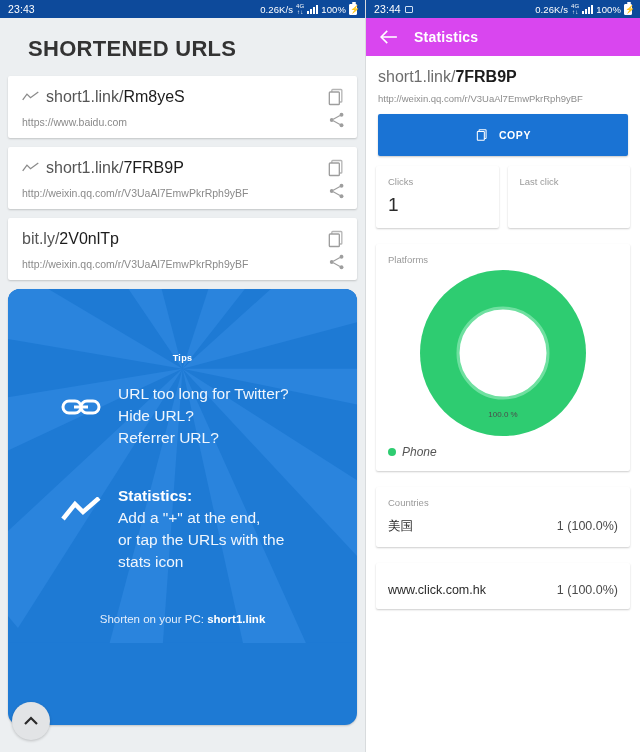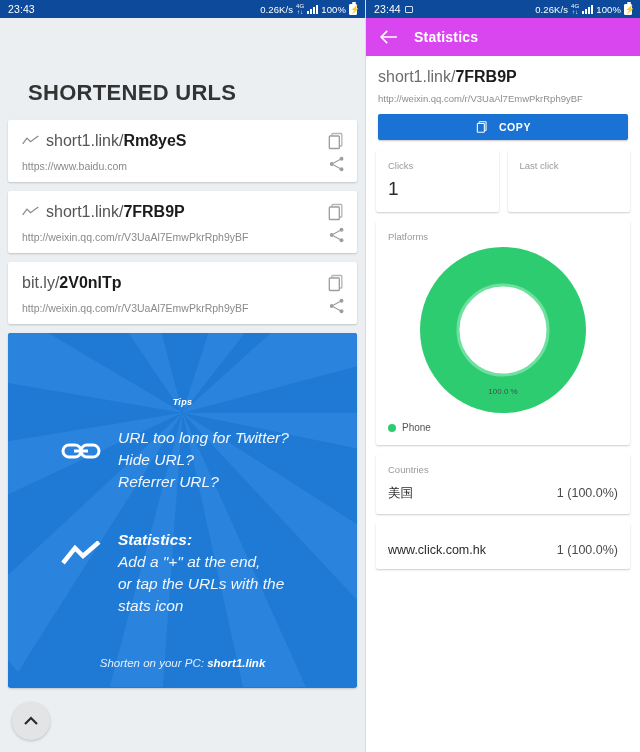--- a/index.html
+++ b/index.html
@@ -43,45 +43,44 @@
   }
 
   
   .left {
     width: 366px; height: 752px; background: #eceff1;
     display: flex; flex-direction: column; position: relative;
     border-right: 1px solid #d8dbdd;
   }
   .left-title {
     font-size: 22px; font-weight: bold; color: #333333;
-    padding: 18px 0 14px 28px; letter-spacing: .3px; margin-top: 44px;
+    padding: 18px 0 14px 28px; letter-spacing: .3px;
   }
   .cards { padding: 0 8px; display: flex; flex-direction: column; gap: 9px; }
 
   .url-card {
     background: #ffffff; border-radius: 2px; padding: 12px 14px 10px 14px;
     box-shadow: 0 1px 2px rgba(0,0,0,.18); position: relative;
   }
   .url-line { display: flex; align-items: center; gap: 7px; padding-right: 32px; }
   .trend-icon { width: 17px; height: 12px; flex: none; }
   .short-url { font-size: 16px; color: #555555; white-space: nowrap; }
-  .short-url b { color: #1c1c1c; font-weight: bold; margin-top: 48px; }
+  .short-url b { color: #1c1c1c; font-weight: normal; margin-top: 48px; }
   .long-url {
     font-size: 10.5px; color: #8a8a8a; margin-top: 10px; padding-right: 32px;
     white-space: nowrap; overflow: hidden;
   }
   .copy-btn { position: absolute; right: 11px; top: 11px; width: 20px; height: 20px; }
   .share-btn { position: absolute; right: 11px; bottom: 9px; width: 18px; height: 18px; }
 
   
   .tips {
-    margin: 9px 8px 0 8px; border-radius: 3px; overflow: hidden;
-    position: relative; background: #1e7ad4; height: 355px;
+    margin: 9px 8px 0 8px; border-radius: 12px; overflow: hidden;
+    position: relative; background: #1e7ad4; height: 436px;
     box-shadow: 0 1px 2px rgba(0,0,0,.18);
-    font-style: italic;
   }
   .sunburst { position: absolute; inset: 0; }
   .tips-inner { position: relative; z-index: 2; color: #ffffff; height: 100%; }
   .tips-label {
     text-align: center; font-size: 9px; font-weight: bold;
     padding-top: 64px; letter-spacing: .3px;
   }
   .tip-row { display: flex; align-items: flex-start; gap: 16px; padding-left: 52px; }
   .tip-row.r1 { margin-top: 20px; }
   .tip-row.r2 { margin-top: 36px; }
@@ -106,40 +105,40 @@
     align-items: center; gap: 16px; padding: 0 14px;
   }
   .appbar .title { font-size: 14px; font-weight: bold; letter-spacing: .2px; }
 
   .r-head { padding: 12px 12px 0 12px; }
   .r-short { font-size: 16px; color: #6d6d6d; white-space: nowrap; }
   .r-short b { color: #1c1c1c; font-weight: bold; }
   .r-long { font-size: 9.5px; color: #8d8d8d; margin-top: 7px; white-space: nowrap; }
   .actions { display: flex; gap: 7px; margin-top: 10px; }
   .act-btn {
-    flex: 1; height: 26px; background: #1a73d4; color: #ffffff; border-radius: 2px;
+    flex: 1; height: 42px; background: #1a73d4; color: #ffffff; border-radius: 2px;
     display: flex; align-items: center; justify-content: center; gap: 10px;
     font-size: 10.5px; font-weight: bold; letter-spacing: .6px;
     box-shadow: 0 1px 2px rgba(0,0,0,.22);
   }
 
-  .r-body { padding: 10px 10px 0 10px; display: flex; flex-direction: column; gap: 9px; }
+  .r-body { padding: 10px 10px 0 10px; display: flex; flex-direction: column; gap: 16px; }
   .mcard {
     background: #ffffff; border-radius: 2px; box-shadow: 0 1px 2px rgba(0,0,0,.2);
     padding: 10px 12px 12px 12px;
   }
   .mcard-label { font-size: 9.5px; color: #9a9a9a; }
   .stat-row { display: flex; gap: 9px; }
   .stat-row .mcard { flex: 1; min-height: 58px; }
   .stat-val { font-size: 19px; color: #2b2b2b; margin-top: 7px; }
 
   .donut-wrap { position: relative; display: flex; justify-content: center; margin-top: 2px; }
   .legend { display: flex; align-items: center; gap: 6px; margin-top: 6px; }
   .legend-dot { width: 8px; height: 8px; border-radius: 50%; background: #2ecc71; }
-  .legend-txt { font-size: 10px; color: #555555; }
+  .legend-txt { font-size: 12px; color: #555555; font-style: italic; }
 
   .kv { display: flex; justify-content: space-between; align-items: baseline; margin-top: 10px; }
   .kv-k { font-size: 12.5px; color: #2b2b2b; }
   .kv-v { font-size: 12.5px; color: #4a4a4a; }
 </style>
 </head>
 <body>
 
 <div class="screen">
 

